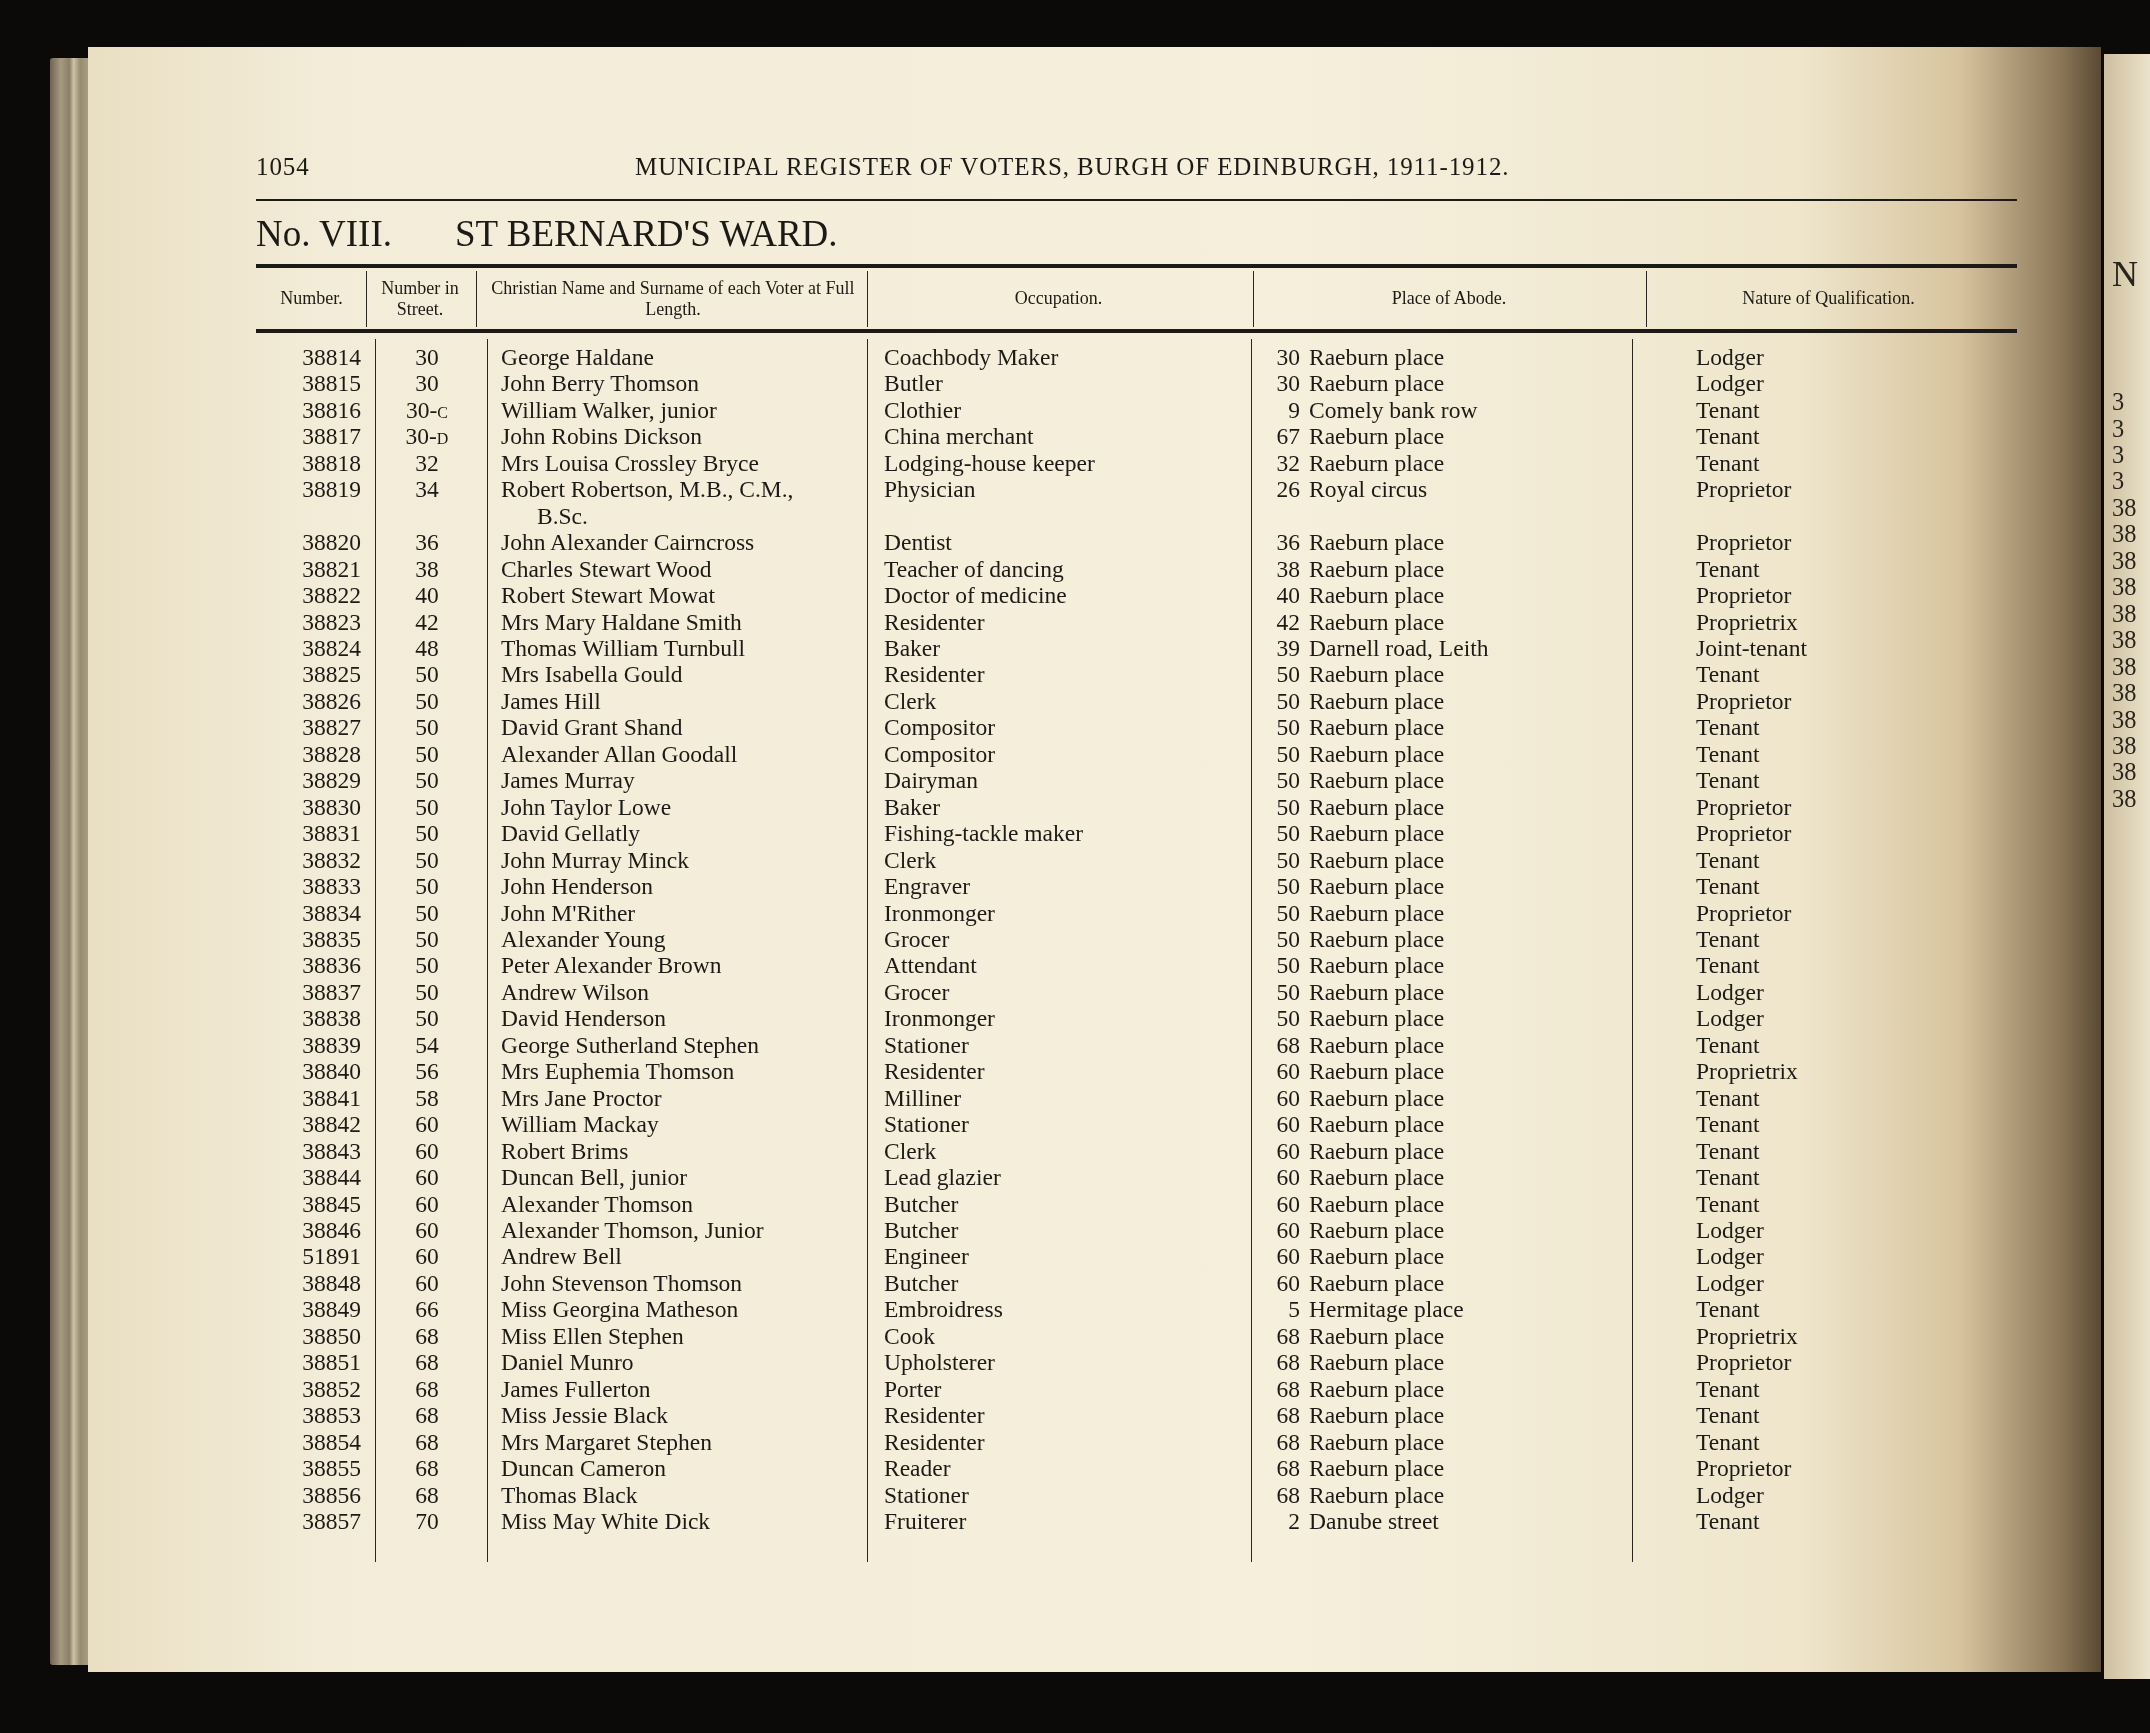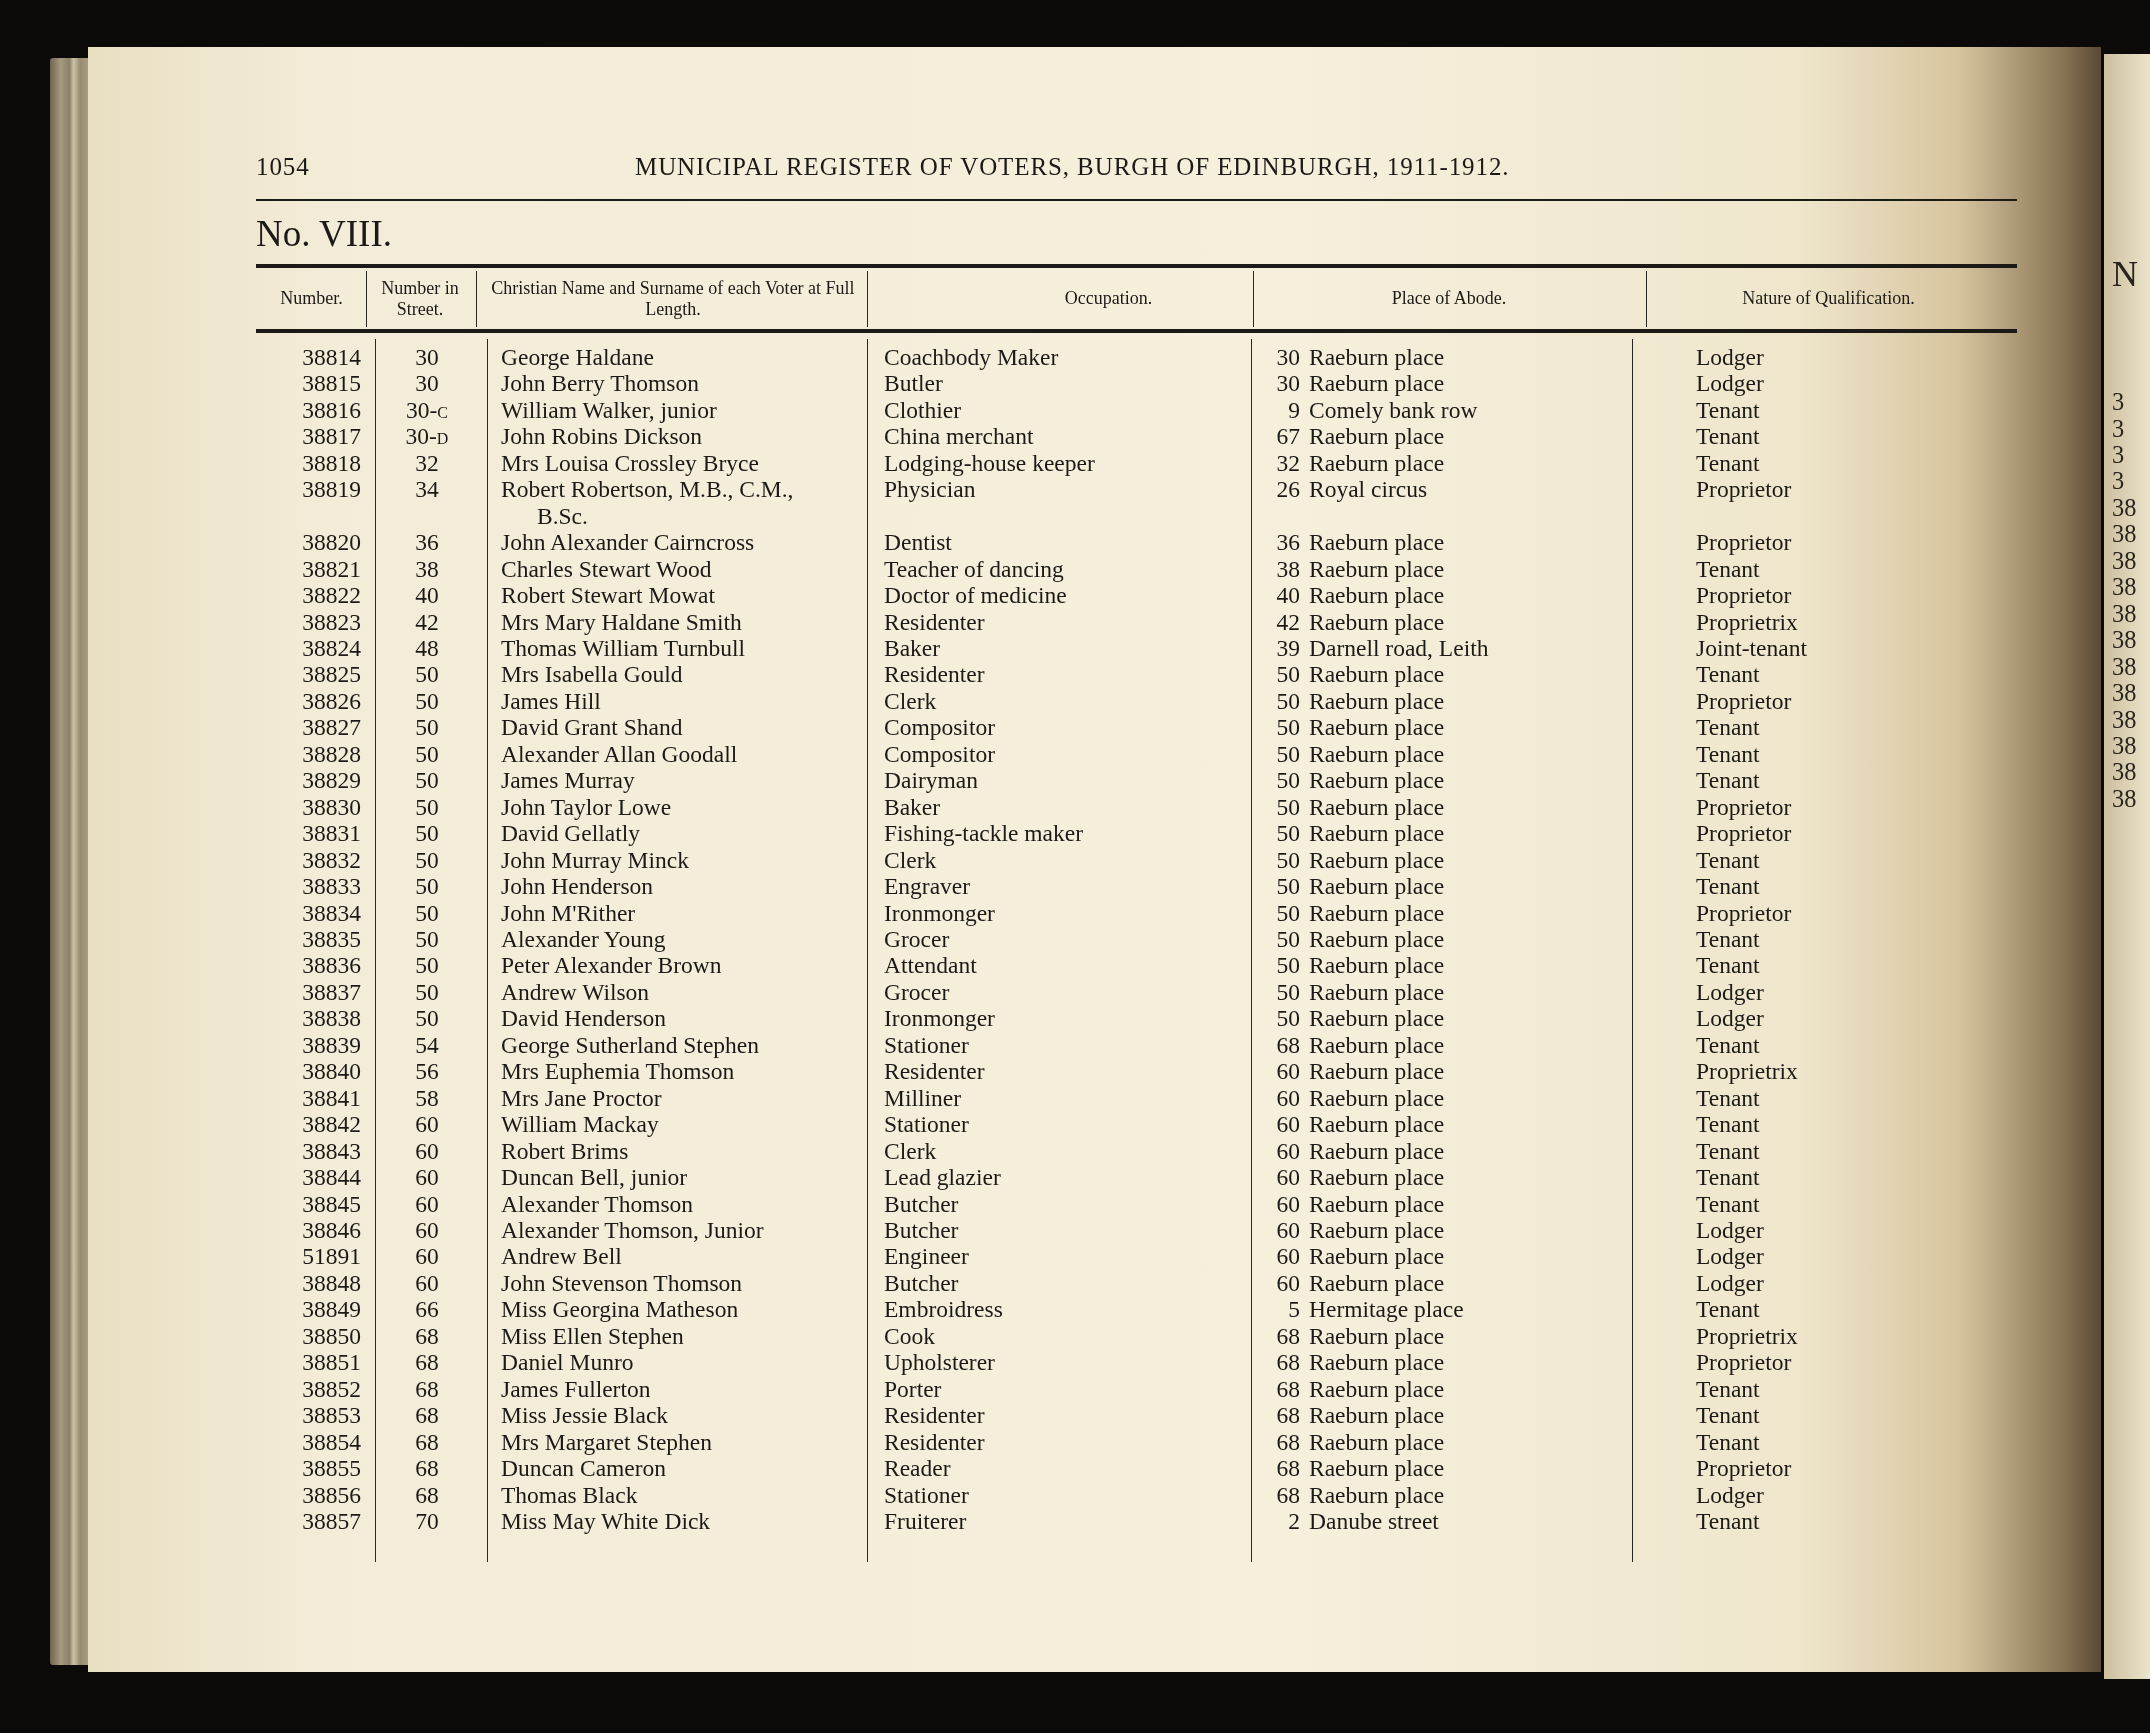--- a/index.html
+++ b/index.html
@@ -86,29 +86,30 @@
 
 <div class="running-head">
   <span class="pageno">1054</span>
   <span class="title">MUNICIPAL REGISTER OF VOTERS, BURGH OF EDINBURGH, 1911-1912.</span>
 </div>
 
 <div class="rule" style="left:256px; top:199px; width:1761px; height:1.8px;"></div>
 
 <div class="section-head">
   <span style="left:0">No. VIII.</span>
+  <span style="left:199px">ST BERNARD'S WARD.</span>
 </div>
 
 <div class="rule" style="left:256px; top:264px; width:1761px; height:3.6px;"></div>
 <div class="rule" style="left:256px; top:329px; width:1761px; height:3.6px;"></div>
 
 <div class="colhead" style="left:262px; width:99px;">Number.</div>
 <div class="colhead" style="left:367px; width:106px;">Number in Street.</div>
 <div class="colhead" style="left:479px; width:388px;">Christian Name and Surname of each Voter at Full Length.</div>
-<div class="colhead" style="left:921px; width:375px;">Occupation.</div>
+<div class="colhead" style="left:871px; width:375px;">Occupation.</div>
 <div class="colhead" style="left:1255px; width:388px;">Place of Abode.</div>
 <div class="colhead" style="left:1648px; width:361px;">Nature of Qualification.</div>
 
 <div class="vline" style="left:366px; top:271px; height:56px;"></div>
 <div class="vline" style="left:476px; top:271px; height:56px;"></div>
 <div class="vline" style="left:867px; top:271px; height:56px;"></div>
 <div class="vline" style="left:1253px; top:271px; height:56px;"></div>
 <div class="vline" style="left:1646px; top:271px; height:56px;"></div>
 
 <div class="vline" style="left:375px; top:339px; height:1223px;"></div>

